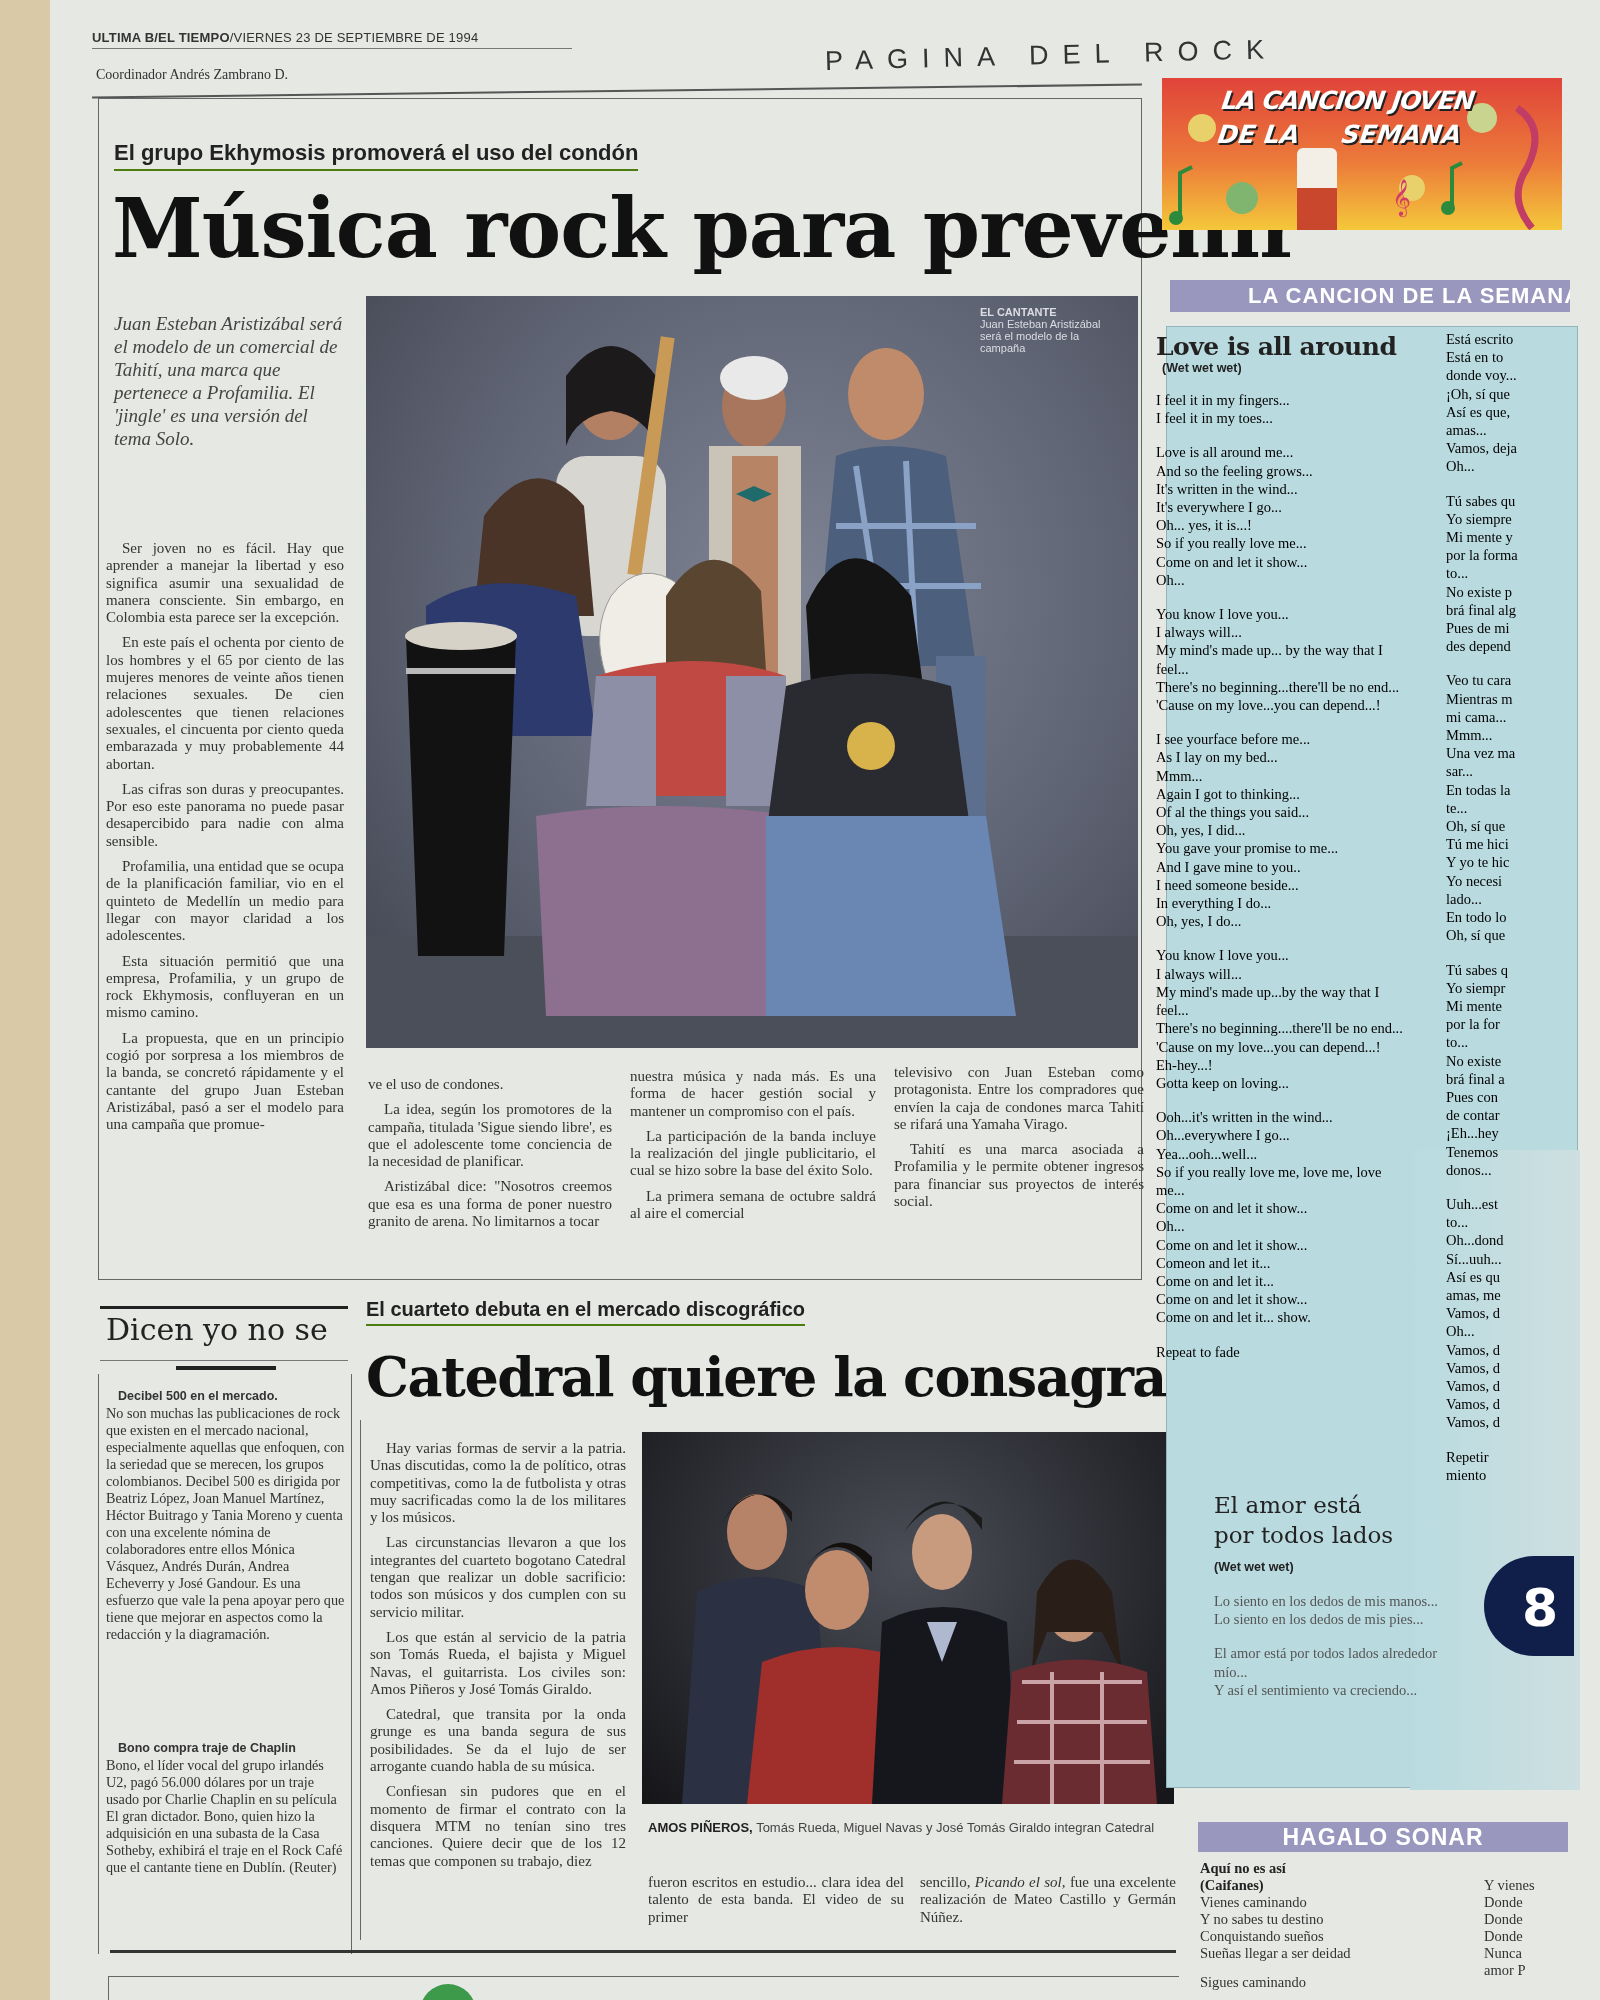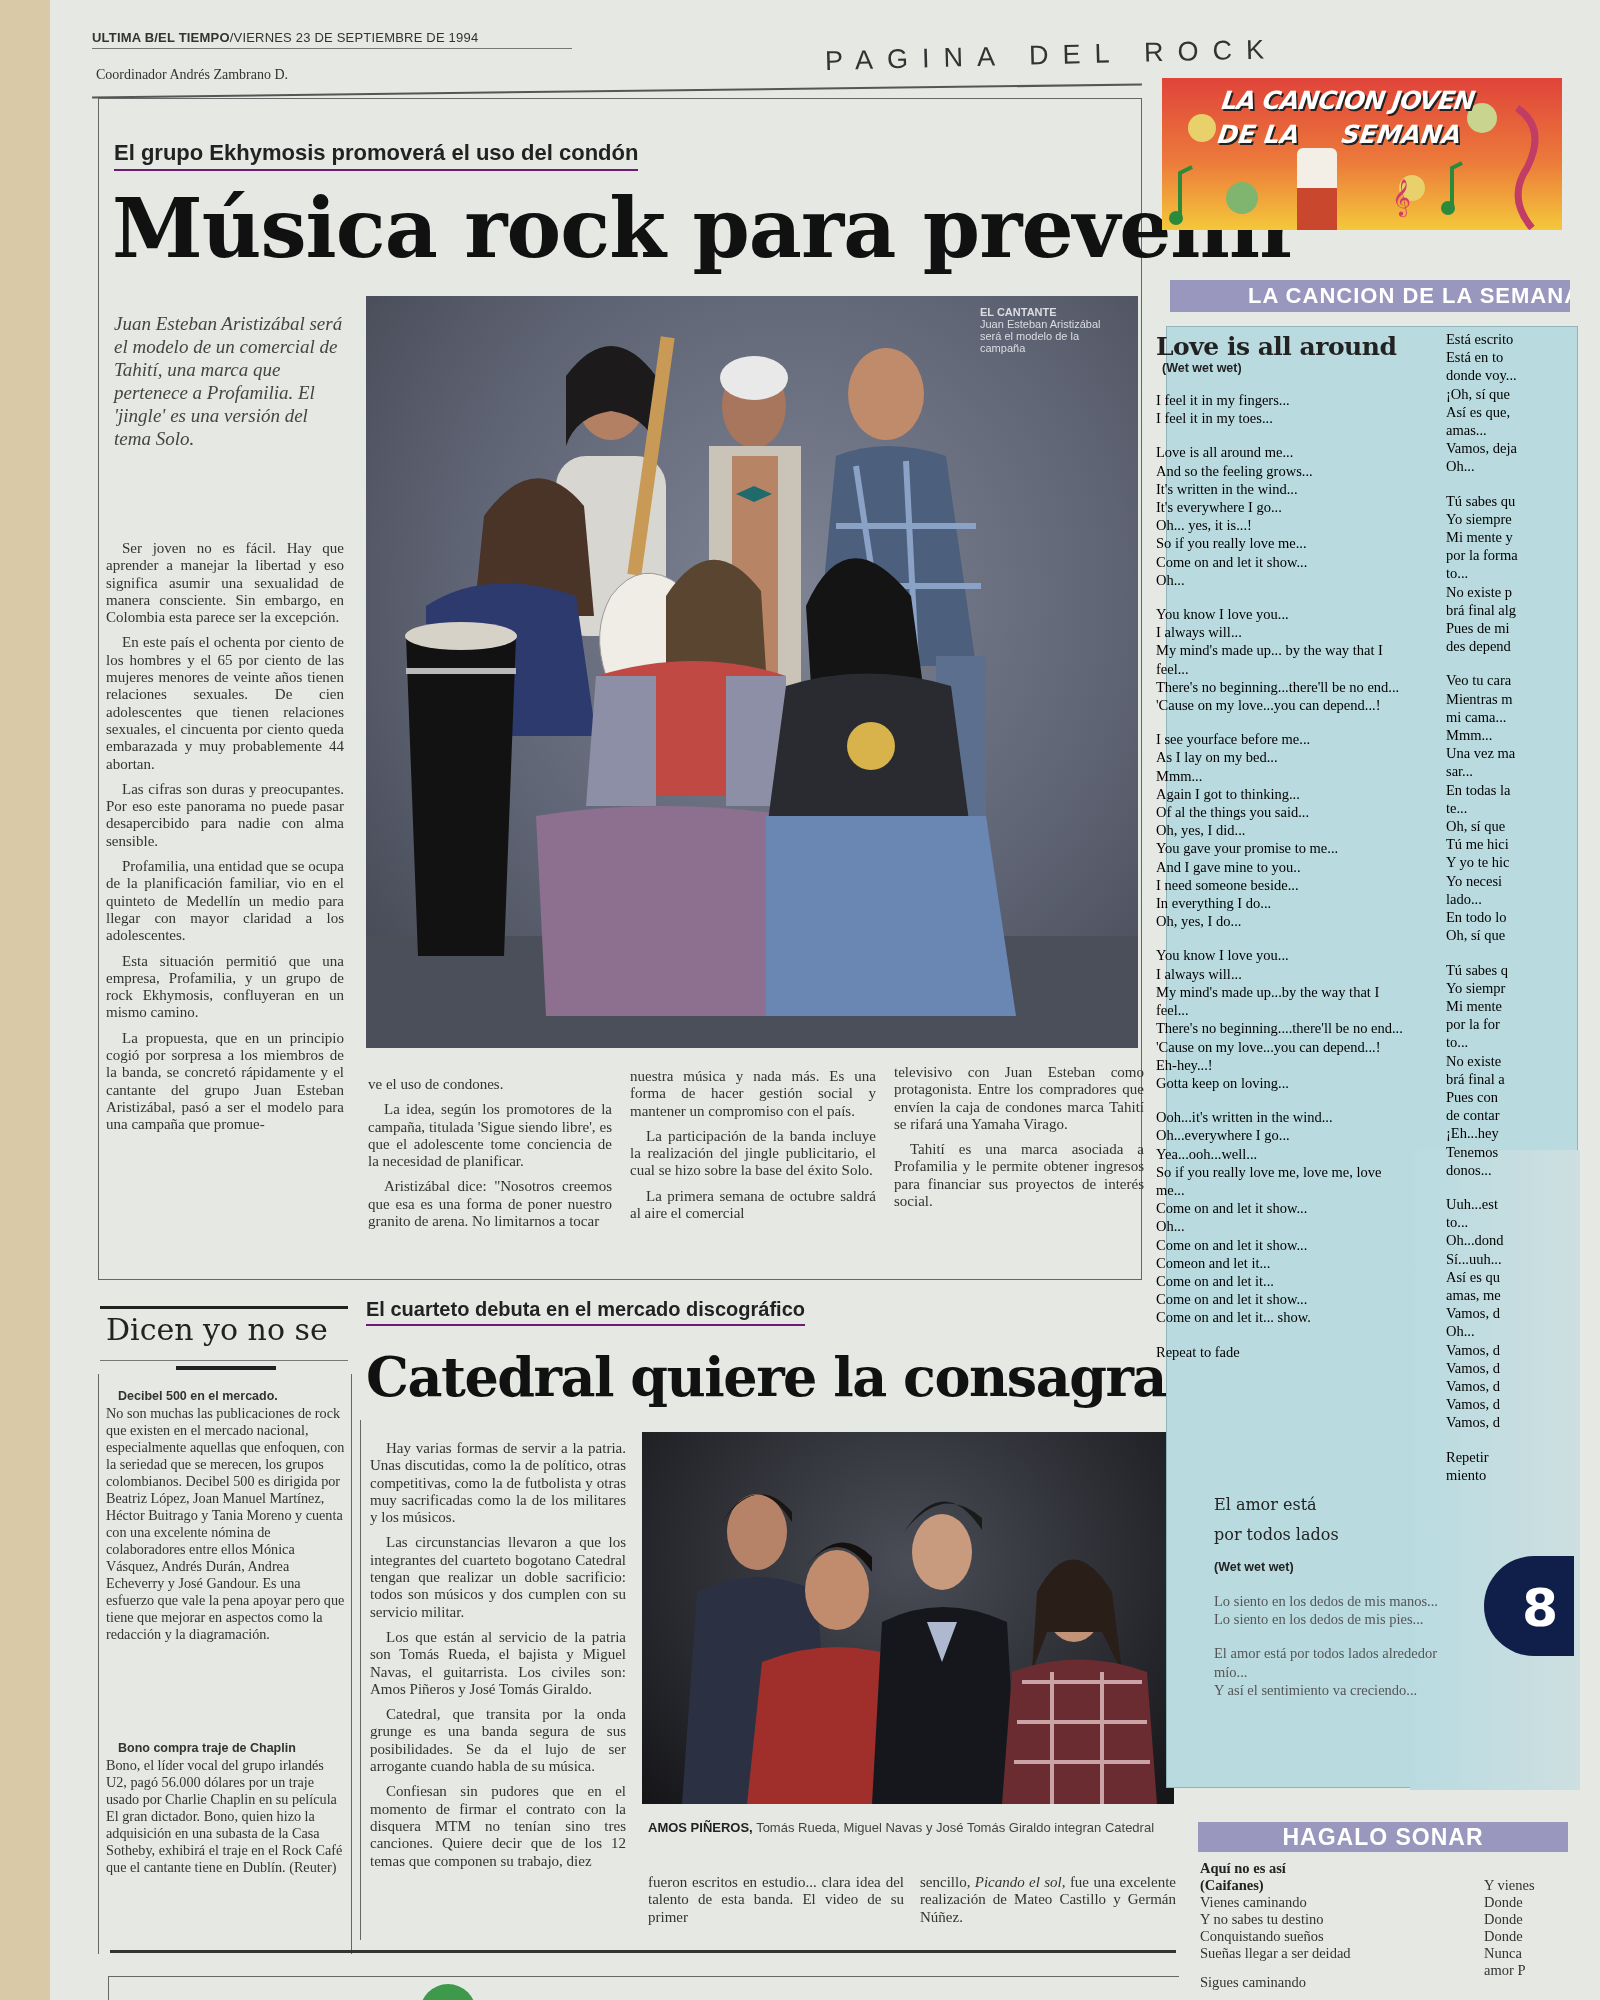--- a/index.html
+++ b/index.html
@@ -5,21 +5,21 @@
   html,body{margin:0;padding:0;}
   body{width:1600px;height:2000px;position:relative;overflow:hidden;background:#d9c9a6;font-family:"Liberation Serif",serif;color:#2a2a2a;}
   .page{position:absolute;left:50px;top:0;width:1550px;height:2000px;background:#e6e8e4;}
   .abs{position:absolute;}
   .masthead-left{left:92px;top:30px;font-family:"Liberation Sans",sans-serif;font-size:13px;color:#333;letter-spacing:0.2px;}
   .masthead-left b{font-weight:bold;}
   .coord{left:96px;top:67px;font-size:14px;color:#333;font-family:"Liberation Serif",serif;}
   .section-title{left:825px;top:40px;font-family:"Liberation Sans",sans-serif;font-size:27px;letter-spacing:14px;color:#333;transform:rotate(-1.5deg);}
   .hr{position:absolute;background:#555;height:2px;}
   .box{position:absolute;border:1.5px solid #666;}
-  .kicker{font-family:"Liberation Sans",sans-serif;font-weight:bold;font-size:22px;color:#222;border-bottom:2px solid #701a75;padding-bottom:3px;}
+  .kicker{font-family:"Liberation Sans",sans-serif;font-weight:bold;font-size:22px;color:#222;border-bottom:2px solid #4d7c0f;padding-bottom:3px;}
   .headline{font-family:"DejaVu Serif",serif;font-weight:bold;color:#111;letter-spacing:-1px;}
   .lede{font-style:italic;font-size:19px;line-height:23px;color:#444;}
   .body{font-size:15px;line-height:17.3px;text-align:justify;color:#333;}
   .body p{margin:0 0 8px 0;text-indent:16px;}
   .photo{position:absolute;overflow:hidden;}
   .caption-inset{font-family:"Liberation Sans",sans-serif;font-size:11px;color:#444;line-height:12px;}
   .lyrics{font-size:14.5px;line-height:18.2px;color:#000000;}
   .lyrics p{margin:0 0 16px 0;white-space:pre-line;}
   .bar-label{font-family:"Liberation Sans",sans-serif;font-weight:bold;color:#fff;background:#9a97bf;font-size:22px;letter-spacing:1px;}
 </style>
@@ -303,21 +303,21 @@
 Vamos, d
 Vamos, d
 Vamos, d
 Vamos, d
 Vamos, d</p>
   <p>Repetir
 miento</p>
 </div>
 
 <div class="abs" style="left:1214px;top:1490px;width:240px;">
-  <div style="font-family:'DejaVu Serif',serif;font-size:16px;line-height:30px;color:#222;">
+  <div style="font-family:'DejaVu Serif',serif;font-size:23px;line-height:30px;color:#222;">
     <div>El amor está</div>
     <div>por todos lados</div>
   </div>
   <div style="font-family:'Liberation Sans',sans-serif;font-weight:bold;font-size:12.5px;margin:10px 0 18px 0;color:#222;">(Wet wet wet)</div>
   <div class="lyrics" style="color:#555;">
     <p>Lo siento en los dedos de mis manos...
 Lo siento en los dedos de mis pies...</p>
     <p>El amor está por todos lados alrededor mío...
 Y así el sentimiento va creciendo...</p>
   </div>

